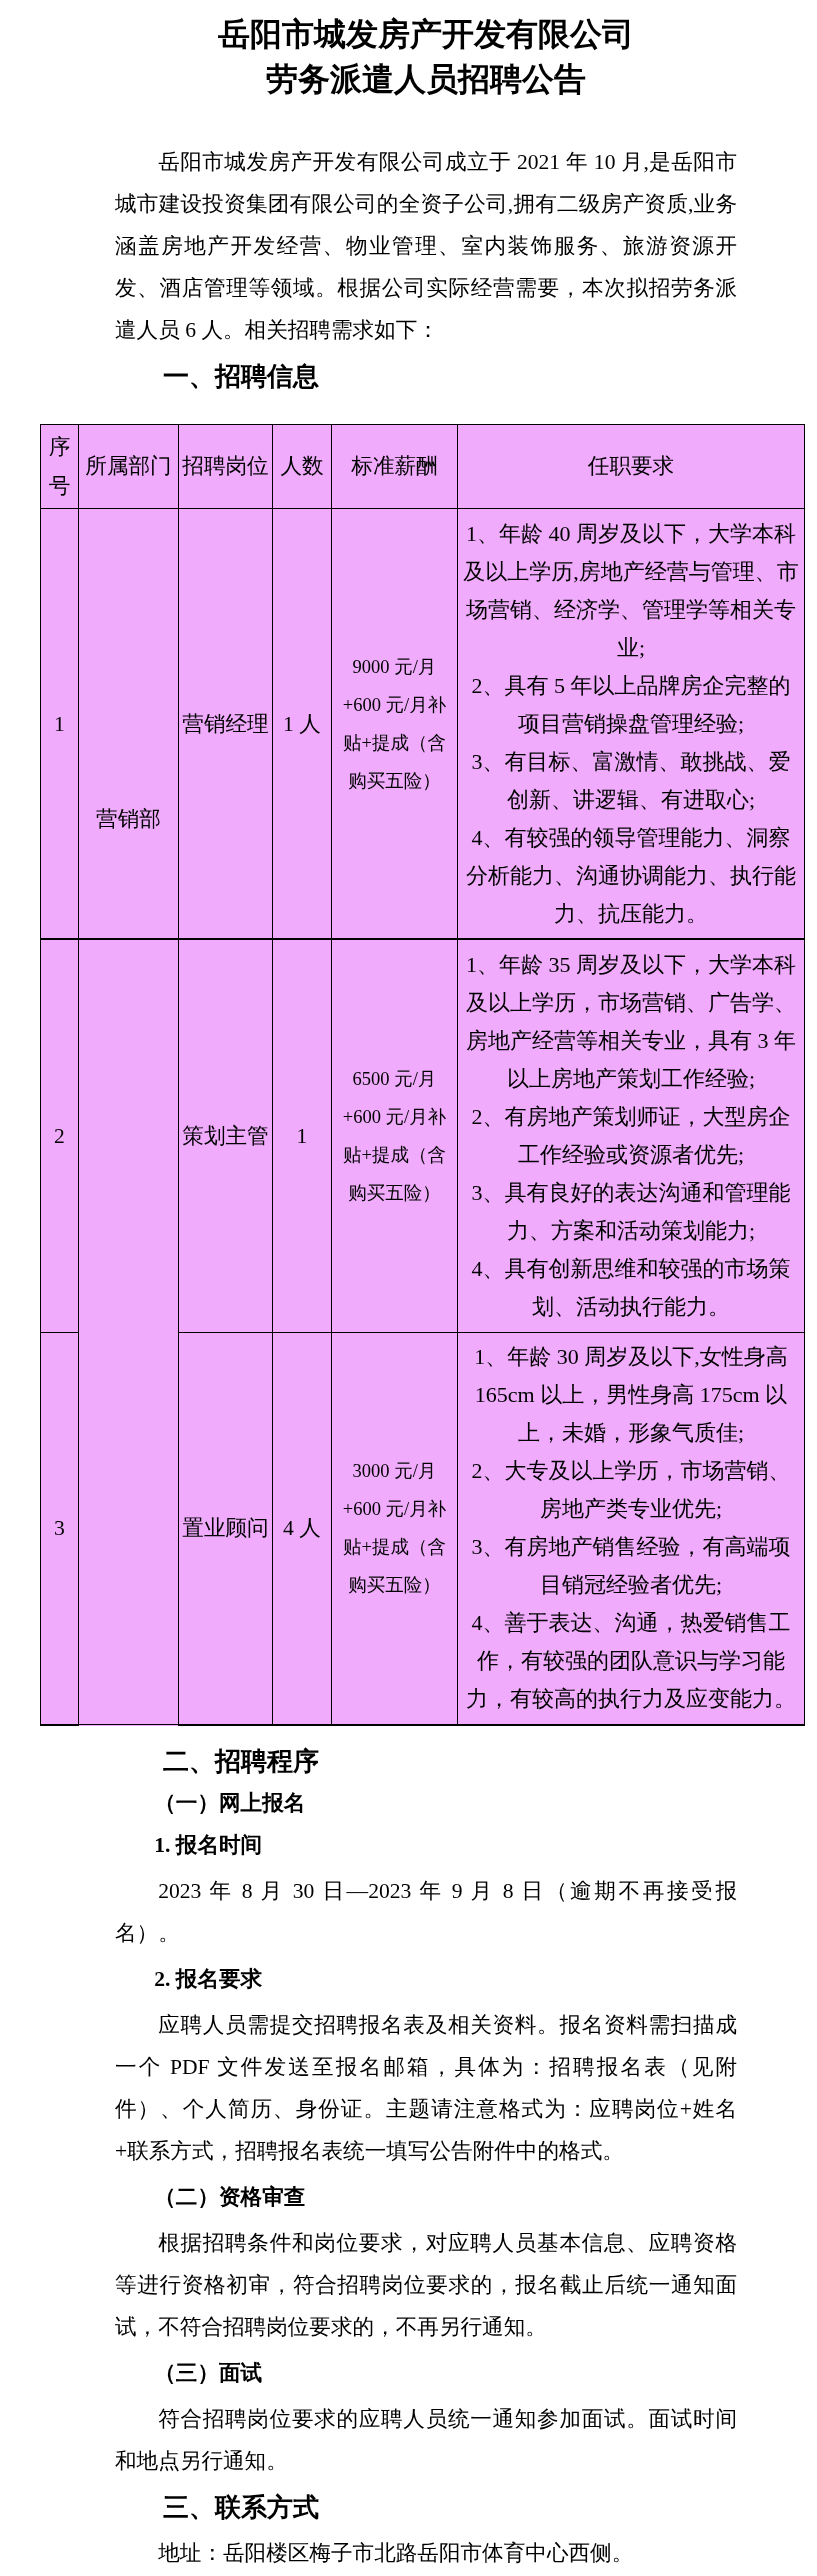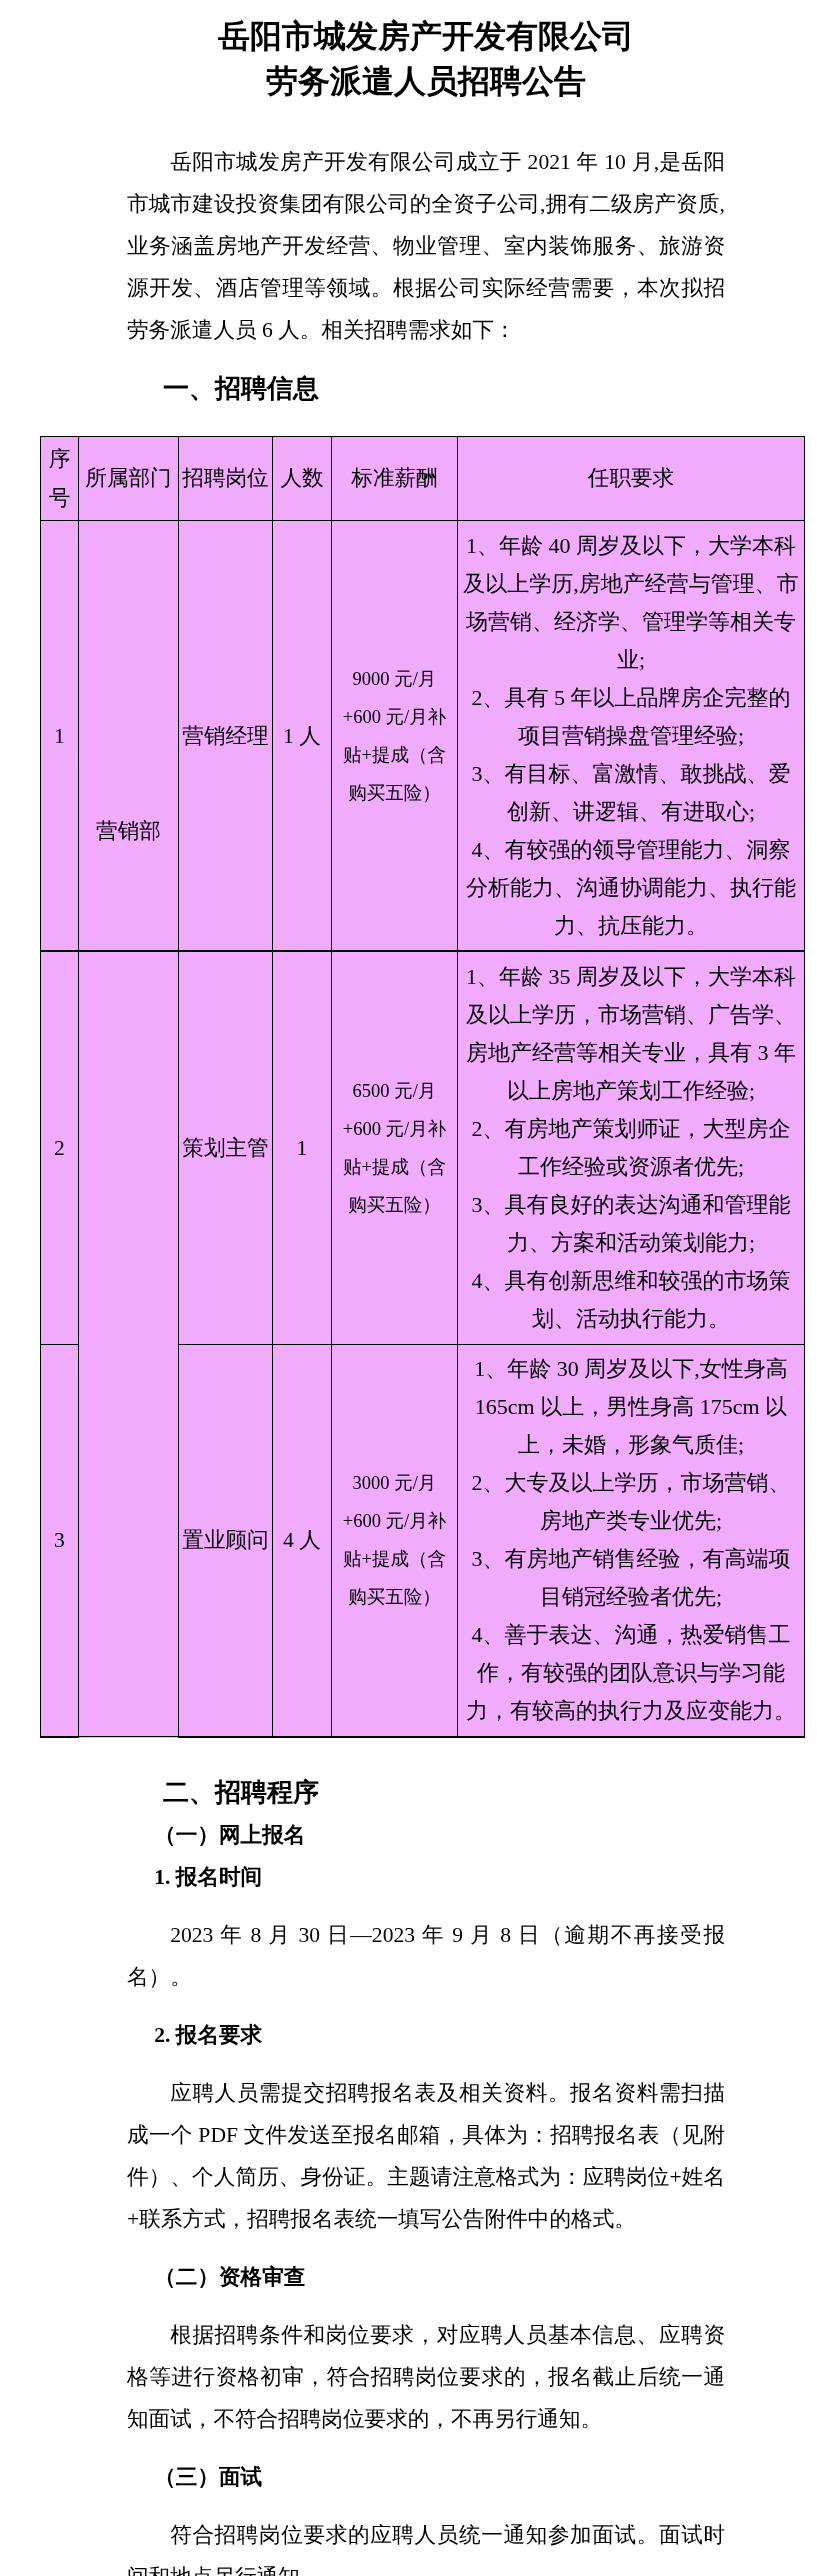--- a/index.html
+++ b/index.html
@@ -8,35 +8,35 @@
     background:#ffffff;color:#000000;
     font-family:"Liberation Serif","DejaVu Serif",serif;
     font-size:21.6px;line-height:42px;
     overflow:hidden;
   }
   .doc{padding:0 77px 0 111px;}
   
   .title{
     margin-top:14.4px;text-align:center;
     font-weight:bold;font-size:32px;line-height:45px;
-    font-family:Liberation Serif, serif;
+    font-family:Liberation Mono, monospace;
   }
   
   .para{
-    text-align:justify;text-indent:2em;margin:16px;
+    text-align:justify;text-indent:2em;margin:4px;
     white-space:normal;
   }
   .intro{margin-top:37px;}
   .h-big{
     font-weight:bold;margin:0 0 0 2em;
     font-family:"Liberation Sans","DejaVu Sans",sans-serif;
     font-size:26px;line-height:42px;
   }
   .h-sub{font-weight:bold;margin:0 0 0 2em;line-height:42px;}
-  .h-sec2{margin-top:34px;font-family:Liberation Serif, serif;}
+  .h-sec2{margin-top:14px;}
   .bold-line{font-weight:bold;}
   
   .tbl-wrap{margin-top:27px;margin-left:-71px;width:765px;}
   table.recruit{
     border-collapse:collapse;table-layout:fixed;
     width:765px;background:#f0abfc;
   }
   table.recruit td,table.recruit th{
     border:1px solid #000;
     font-weight:normal;

